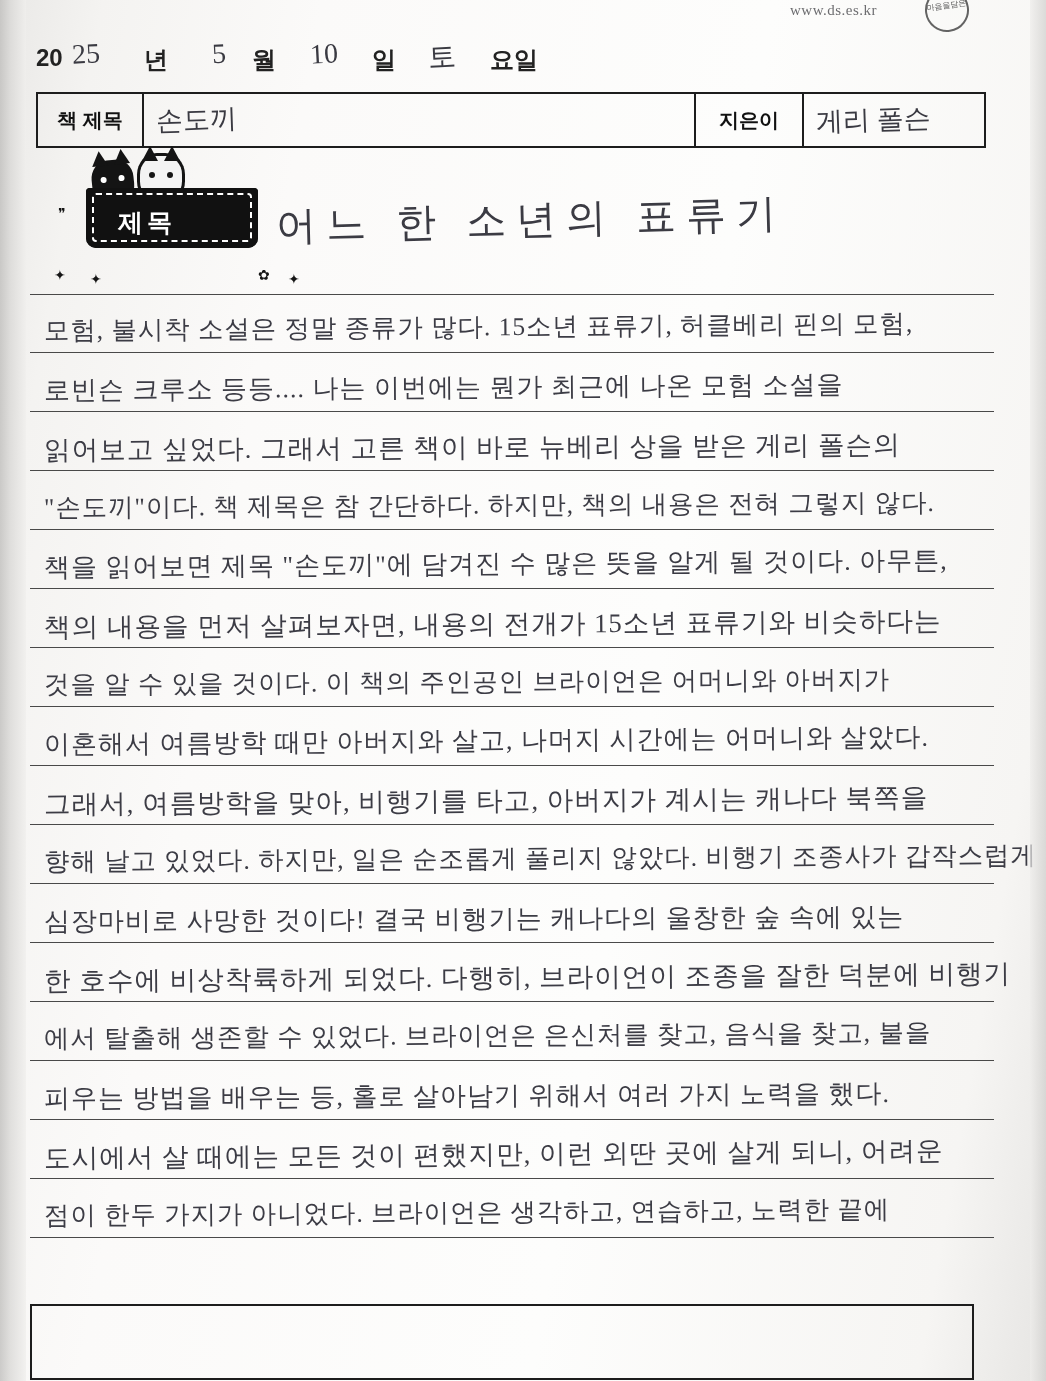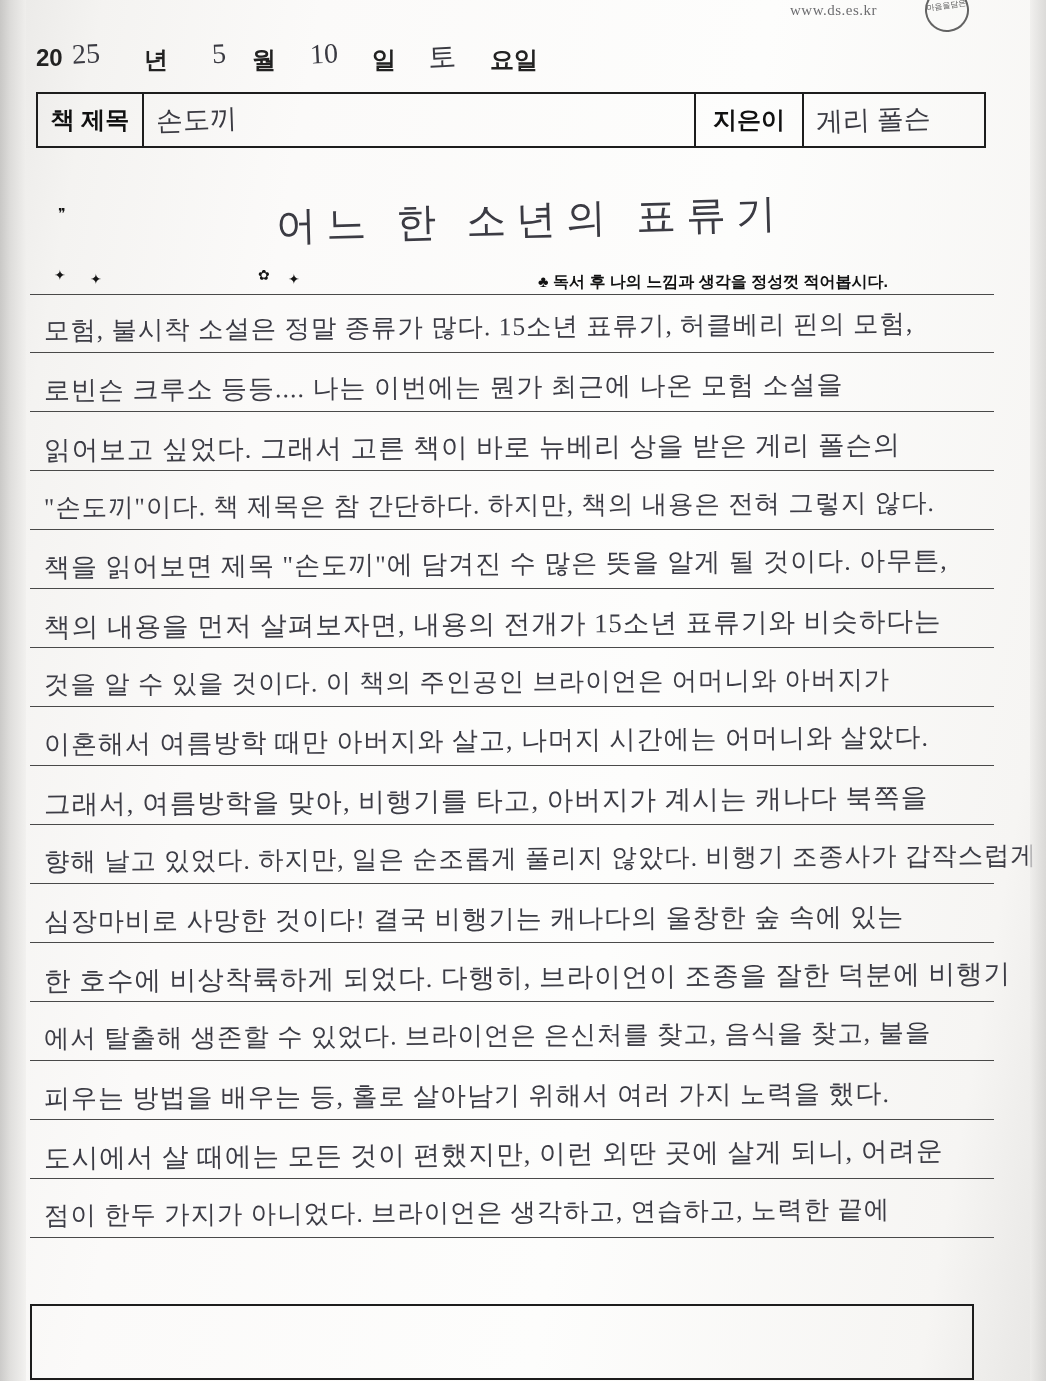--- a/index.html
+++ b/index.html
@@ -109,21 +109,21 @@
   }
   .tt-cell {
     position: absolute;
     top: 0;
     bottom: 0;
     display: flex;
     align-items: center;
   }
   .tt-label {
     font-family: "Liberation Sans", sans-serif;
-    font-size: 24px;
+    font-size: 20px;
     font-weight: 700;
     color: #111;
     padding: 0 10px;
   }
   .tt-sep {
     position: absolute;
     top: 0; bottom: 0;
     width: 2px;
     background: #1d1d1d;
   }
@@ -325,29 +325,44 @@
       <span class="tt-hand">손도끼</span>
     </div>
     <div class="tt-cell" style="left:658px;width:106px;justify-content:center;">
       <span class="tt-label" style="padding:0;">지은이</span>
     </div>
     <div class="tt-cell" style="left:766px;right:0;">
       <span class="tt-hand">게리 폴슨</span>
     </div>
   </div>
 
+  <div class="banner">
+    <div class="cat cat-1">
+      <div class="cat-face">
+        <span class="eye eye-l"></span>
+        <span class="eye eye-r"></span>
+      </div>
+    </div>
+    <div class="cat cat-2">
+      <div class="cat-face">
+        <span class="eye eye-l"></span>
+        <span class="eye eye-r"></span>
+      </div>
+    </div>
+    <div class="banner-book"></div>
+    <div class="banner-text">제목</div>
+  </div>
   <span class="spark" style="left:58px;top:206px;">❞</span>
   <span class="spark" style="left:54px;top:268px;">✦</span>
   <span class="spark" style="left:90px;top:272px;">✦</span>
   <span class="spark" style="left:258px;top:268px;">✿</span>
   <span class="spark" style="left:288px;top:272px;">✦</span>
 
   <div class="title-hand">어느 한 소년의 표류기</div>
 
-  <div class="instruction">♣ 독서 후 나의 느낌과 생각을 정성껏 적어봅시다.</div>
 
   <div class="lines">
       <div class="hand-line" style="top: 14px; transform: rotate(-0.481deg); font-size: 25.4px;">모험, 불시착 소설은 정말 종류가 많다. 15소년 표류기, 허클베리 핀의 모험,</div>
       <div class="rule" style="top: 52px;"></div>
       <div class="hand-line" style="top: 73px; transform: rotate(-0.427deg); font-size: 26px;">로빈슨 크루소 등등.... 나는 이번에는 뭔가 최근에 나온 모험 소설을</div>
       <div class="rule" style="top: 111px;"></div>
       <div class="hand-line" style="top: 132px; transform: rotate(-0.373deg); font-size: 26.6px;">읽어보고 싶었다. 그래서 고른 책이 바로 뉴베리 상을 받은 게리 폴슨의</div>
       <div class="rule" style="top: 170px;"></div>
       <div class="hand-line" style="top: 191px; transform: rotate(-0.319deg); font-size: 25.4px;">"손도끼"이다. 책 제목은 참 간단하다. 하지만, 책의 내용은 전혀 그렇지 않다.</div>
       <div class="rule" style="top: 229px;"></div>

